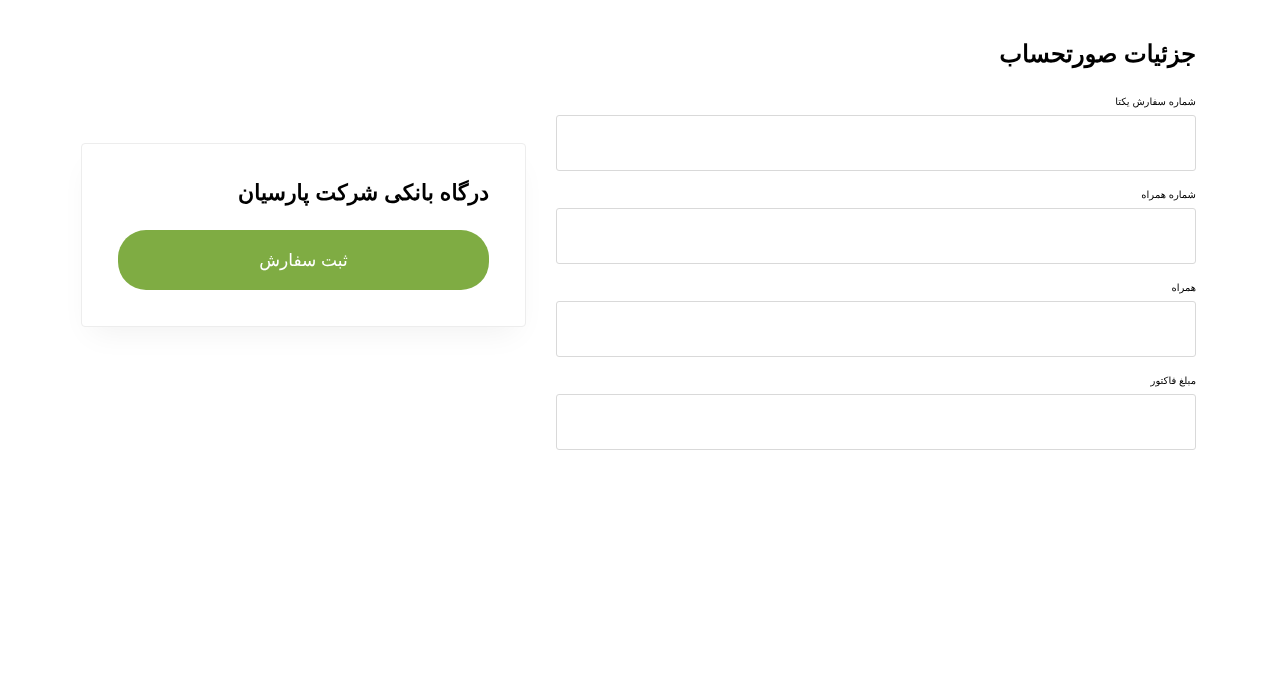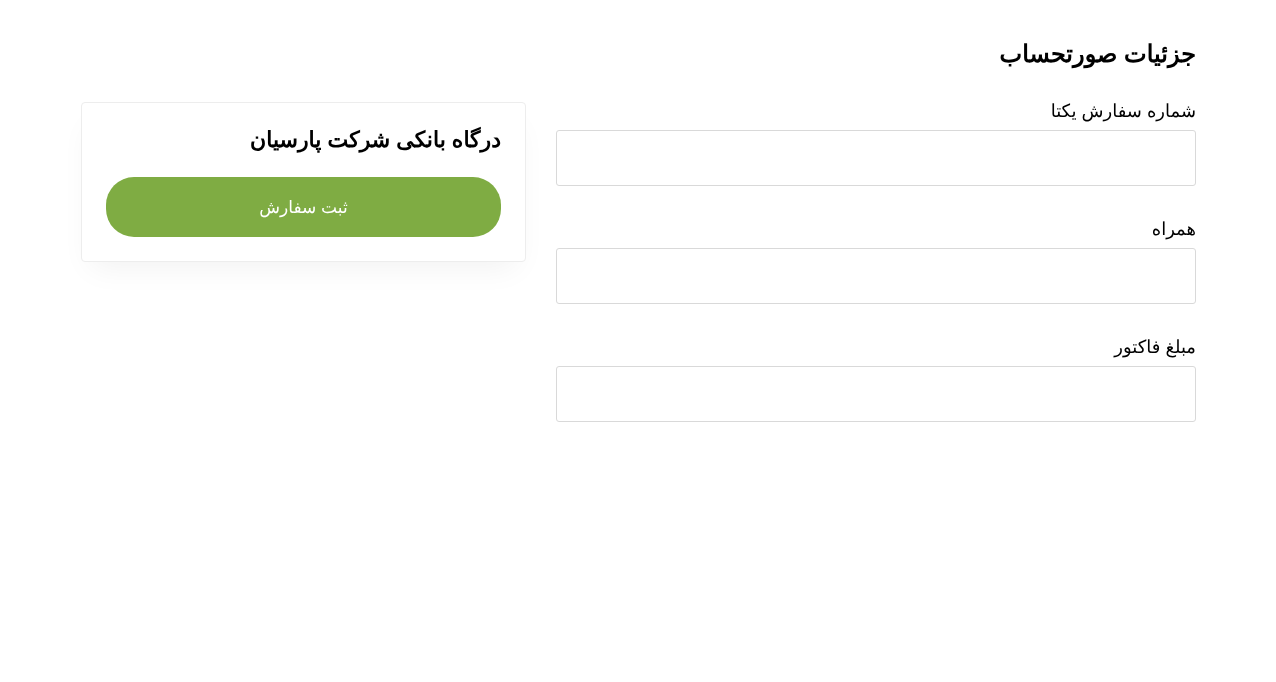--- a/index.html
+++ b/index.html
@@ -37,44 +37,43 @@
       color: #000000;
       margin-bottom: 28px;
     }
     
     .form-group {
       margin-bottom: 18px;
     }
     
     .form-label {
       display: block;
-      font-size: 18px;
+      font-size: 10px;
       color: #000000;
       margin-bottom: 8px;
       font-weight: 400;
-      margin-top: 32px;
     }
     
     .form-input {
       width: 100%;
       height: 56px;
       border: 1px solid #d9d9d9;
       border-radius: 3px;
       padding: 0 15px;
       font-size: 15px;
       font-family: inherit;
       background: #ffffff;
     }
     
     .payment-card {
       background: #ffffff;
       border: 1px solid #ededed;
       border-radius: 4px;
-      padding: 24px;
-      margin-top: 62px;
+      padding: 36px;
+      margin-top: 103px;
       box-shadow: 0 15px 30px -10px rgba(0, 0, 0, 0.06);
     }
     
     .payment-title {
       font-size: 22px;
       font-weight: 700;
       color: #000000;
       margin-bottom: 24px;
     }
     
@@ -97,20 +96,24 @@
 <div class="container">
   <div class="form-section">
     <h1 class="page-title">جزئیات صورتحساب</h1>
 
     <div class="form-group">
       <label class="form-label">شماره سفارش یکتا</label>
       <input type="text" class="form-input" value="" style="">
     </div>
 
 
+    <div class="form-group">
+      <label class="form-label">شماره همراه</label>
+      <input type="text" class="form-input" value="" style="">
+    </div>
 
     <div class="form-group">
       <label class="form-label">همراه</label>
       <input type="text" class="form-input" value="" style="">
     </div>
 
     <div class="form-group">
       <label class="form-label">مبلغ فاکتور</label>
       <input type="text" class="form-input" value="" style="">
     </div>

